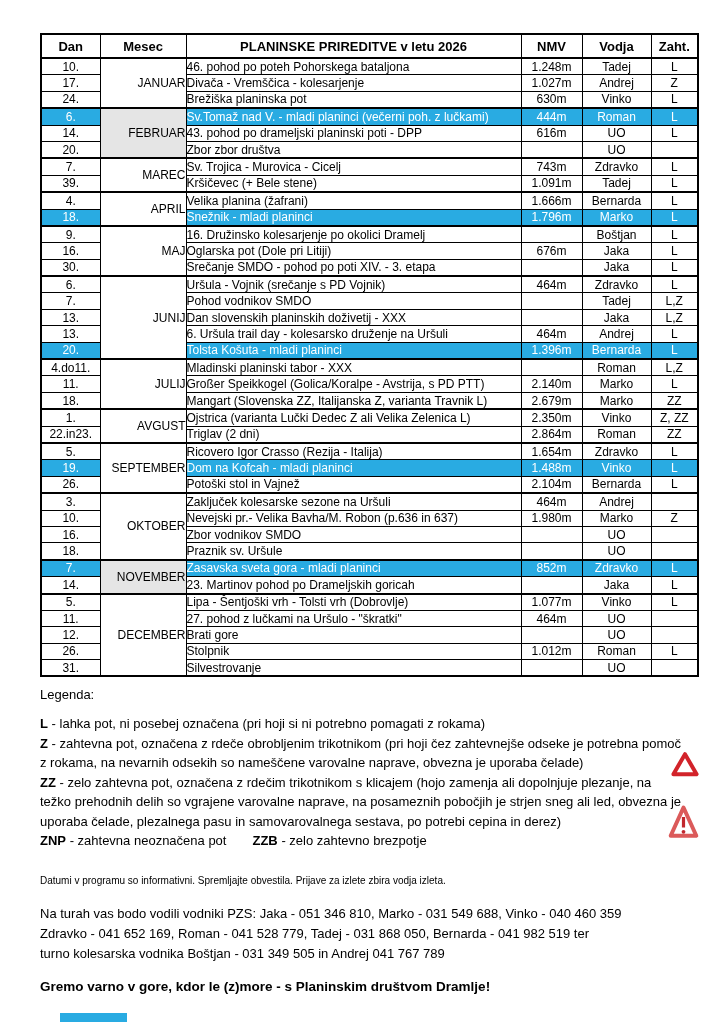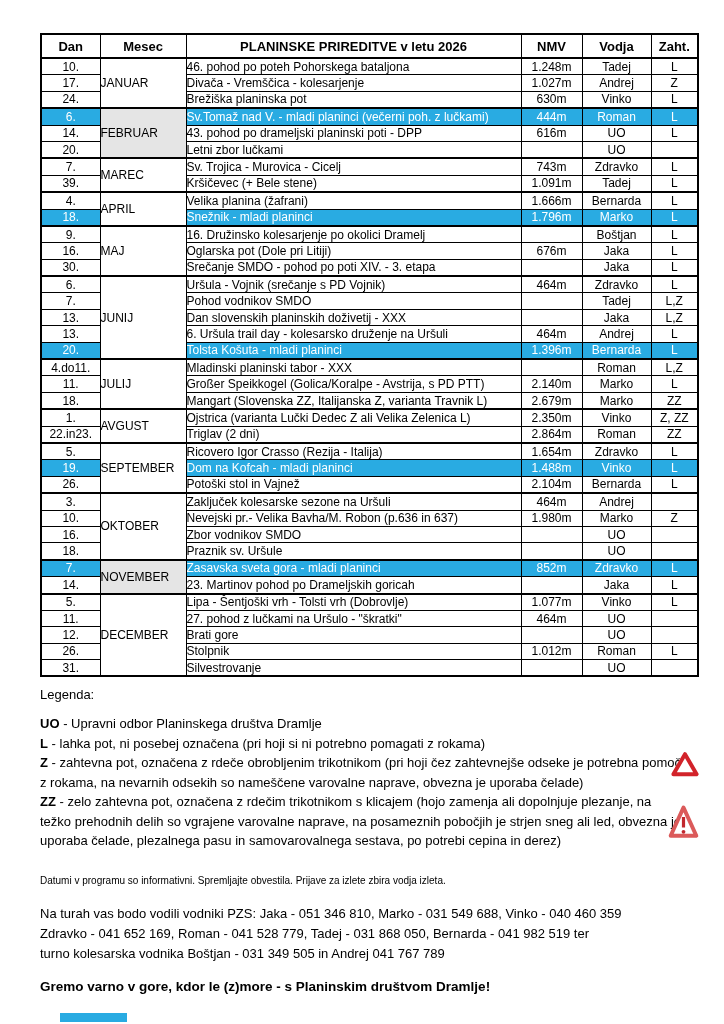--- a/index.html
+++ b/index.html
@@ -12,21 +12,21 @@
   table.events{border-collapse:collapse;table-layout:fixed;width:657px;border:2px solid #000;}
   table.events th,table.events td{
     border:1px solid #000;overflow:hidden;white-space:nowrap;padding:0;
   }
   table.events thead th{
     height:22px;font-size:13px;font-weight:bold;text-align:center;
     border-bottom:2px solid #000;
   }
   table.events td{height:15.4px;font-size:12px;vertical-align:middle;}
   td.c-day{text-align:center;}
-  td.c-month{text-align:left;background:#fff;color:#000;}
+  td.c-month{text-align:right;background:#fff;color:#000;}
   td.c-event{text-align:left;padding-left:4px;margin-top:26px;}
   td.c-nmv,td.c-vodja,td.c-zaht{text-align:center;}
   tr.month-start td{border-top:2px solid #000;}
   tr.hl td{background:var(--hl,#29ABE2);color:#fff;}
   tr.hl td.c-month{background:#e5e5e5;color:#000;}
 
   .legend-title{margin-top:10px;font-size:13px;}
   .legend-items{margin-top:12px;width:644px;font-size:13px;line-height:19.5px;}
   .legend-items p{margin:0;white-space:normal;}
   .hgap{display:inline-block;width:26px;}
@@ -97,21 +97,21 @@
           </tr>
           <tr class="">
             <td class="c-day">14.</td>
             <td class="c-event">43. pohod po drameljski planinski poti - DPP</td>
             <td class="c-nmv">616m</td>
             <td class="c-vodja">UO</td>
             <td class="c-zaht">L</td>
           </tr>
           <tr class="">
             <td class="c-day">20.</td>
-            <td class="c-event">Letni zbor lučkami</td>
+            <td class="c-event">Zbor zbor društva</td>
             <td class="c-nmv"></td>
             <td class="c-vodja">UO</td>
             <td class="c-zaht"></td>
           </tr>
           <tr class="month-start ">
             <td class="c-day">7.</td>
             <td class="c-month" rowspan="2">MAREC</td>
             <td class="c-event">Sv. Trojica - Murovica - Cicelj</td>
             <td class="c-nmv">743m</td>
             <td class="c-vodja">Zdravko</td>
@@ -335,24 +335,24 @@
             <td class="c-nmv"></td>
             <td class="c-vodja">UO</td>
             <td class="c-zaht"></td>
           </tr>
         </tbody>
     </table>
 
     <div class="legend-title">Legenda:</div>
 
     <div class="legend-items">
-      <p><b>UO</b> <span>- Upravni odbor Planinskega društva Dramlje</span></p>
       <p><b>L</b> <span>- lahka pot, ni posebej označena (pri hoji si ni potrebno pomagati z rokama)</span></p>
       <p><b>Z</b> <span>- zahtevna pot, označena z rdeče obrobljenim trikotnikom (pri hoji čez zahtevnejše odseke je potrebna pomoč z rokama, na nevarnih odsekih so nameščene varovalne naprave, obvezna je uporaba čelade)</span></p>
       <p><b>ZZ</b> <span>- zelo zahtevna pot, označena z rdečim trikotnikom s klicajem (hojo zamenja ali dopolnjuje plezanje, na težko prehodnih delih so vgrajene varovalne naprave, na posameznih pobočjih je strjen sneg ali led, obvezna je uporaba čelade, plezalnega pasu in samovarovalnega sestava, po potrebi cepina in derez)</span></p>
+      <p><b>ZNP</b> <span>- zahtevna neoznačena pot</span><span class="hgap"></span><b>ZZB</b> <span>- zelo zahtevno brezpotje</span></p>
     </div>
 
     <p class="note-dates">Datumi v programu so informativni. Spremljajte obvestila. Prijave za izlete zbira vodja izleta.</p>
 
     <div class="guides">
       <div>Na turah vas bodo vodili vodniki PZS: Jaka - 051 346 810, Marko - 031 549 688, Vinko - 040 460 359</div>
       <div>Zdravko -  041 652 169, Roman - 041 528 779, Tadej - 031 868 050, Bernarda - 041 982 519 ter</div>
       <div>turno kolesarska vodnika Boštjan - 031 349 505 in Andrej 041 767 789</div>
     </div>
 

